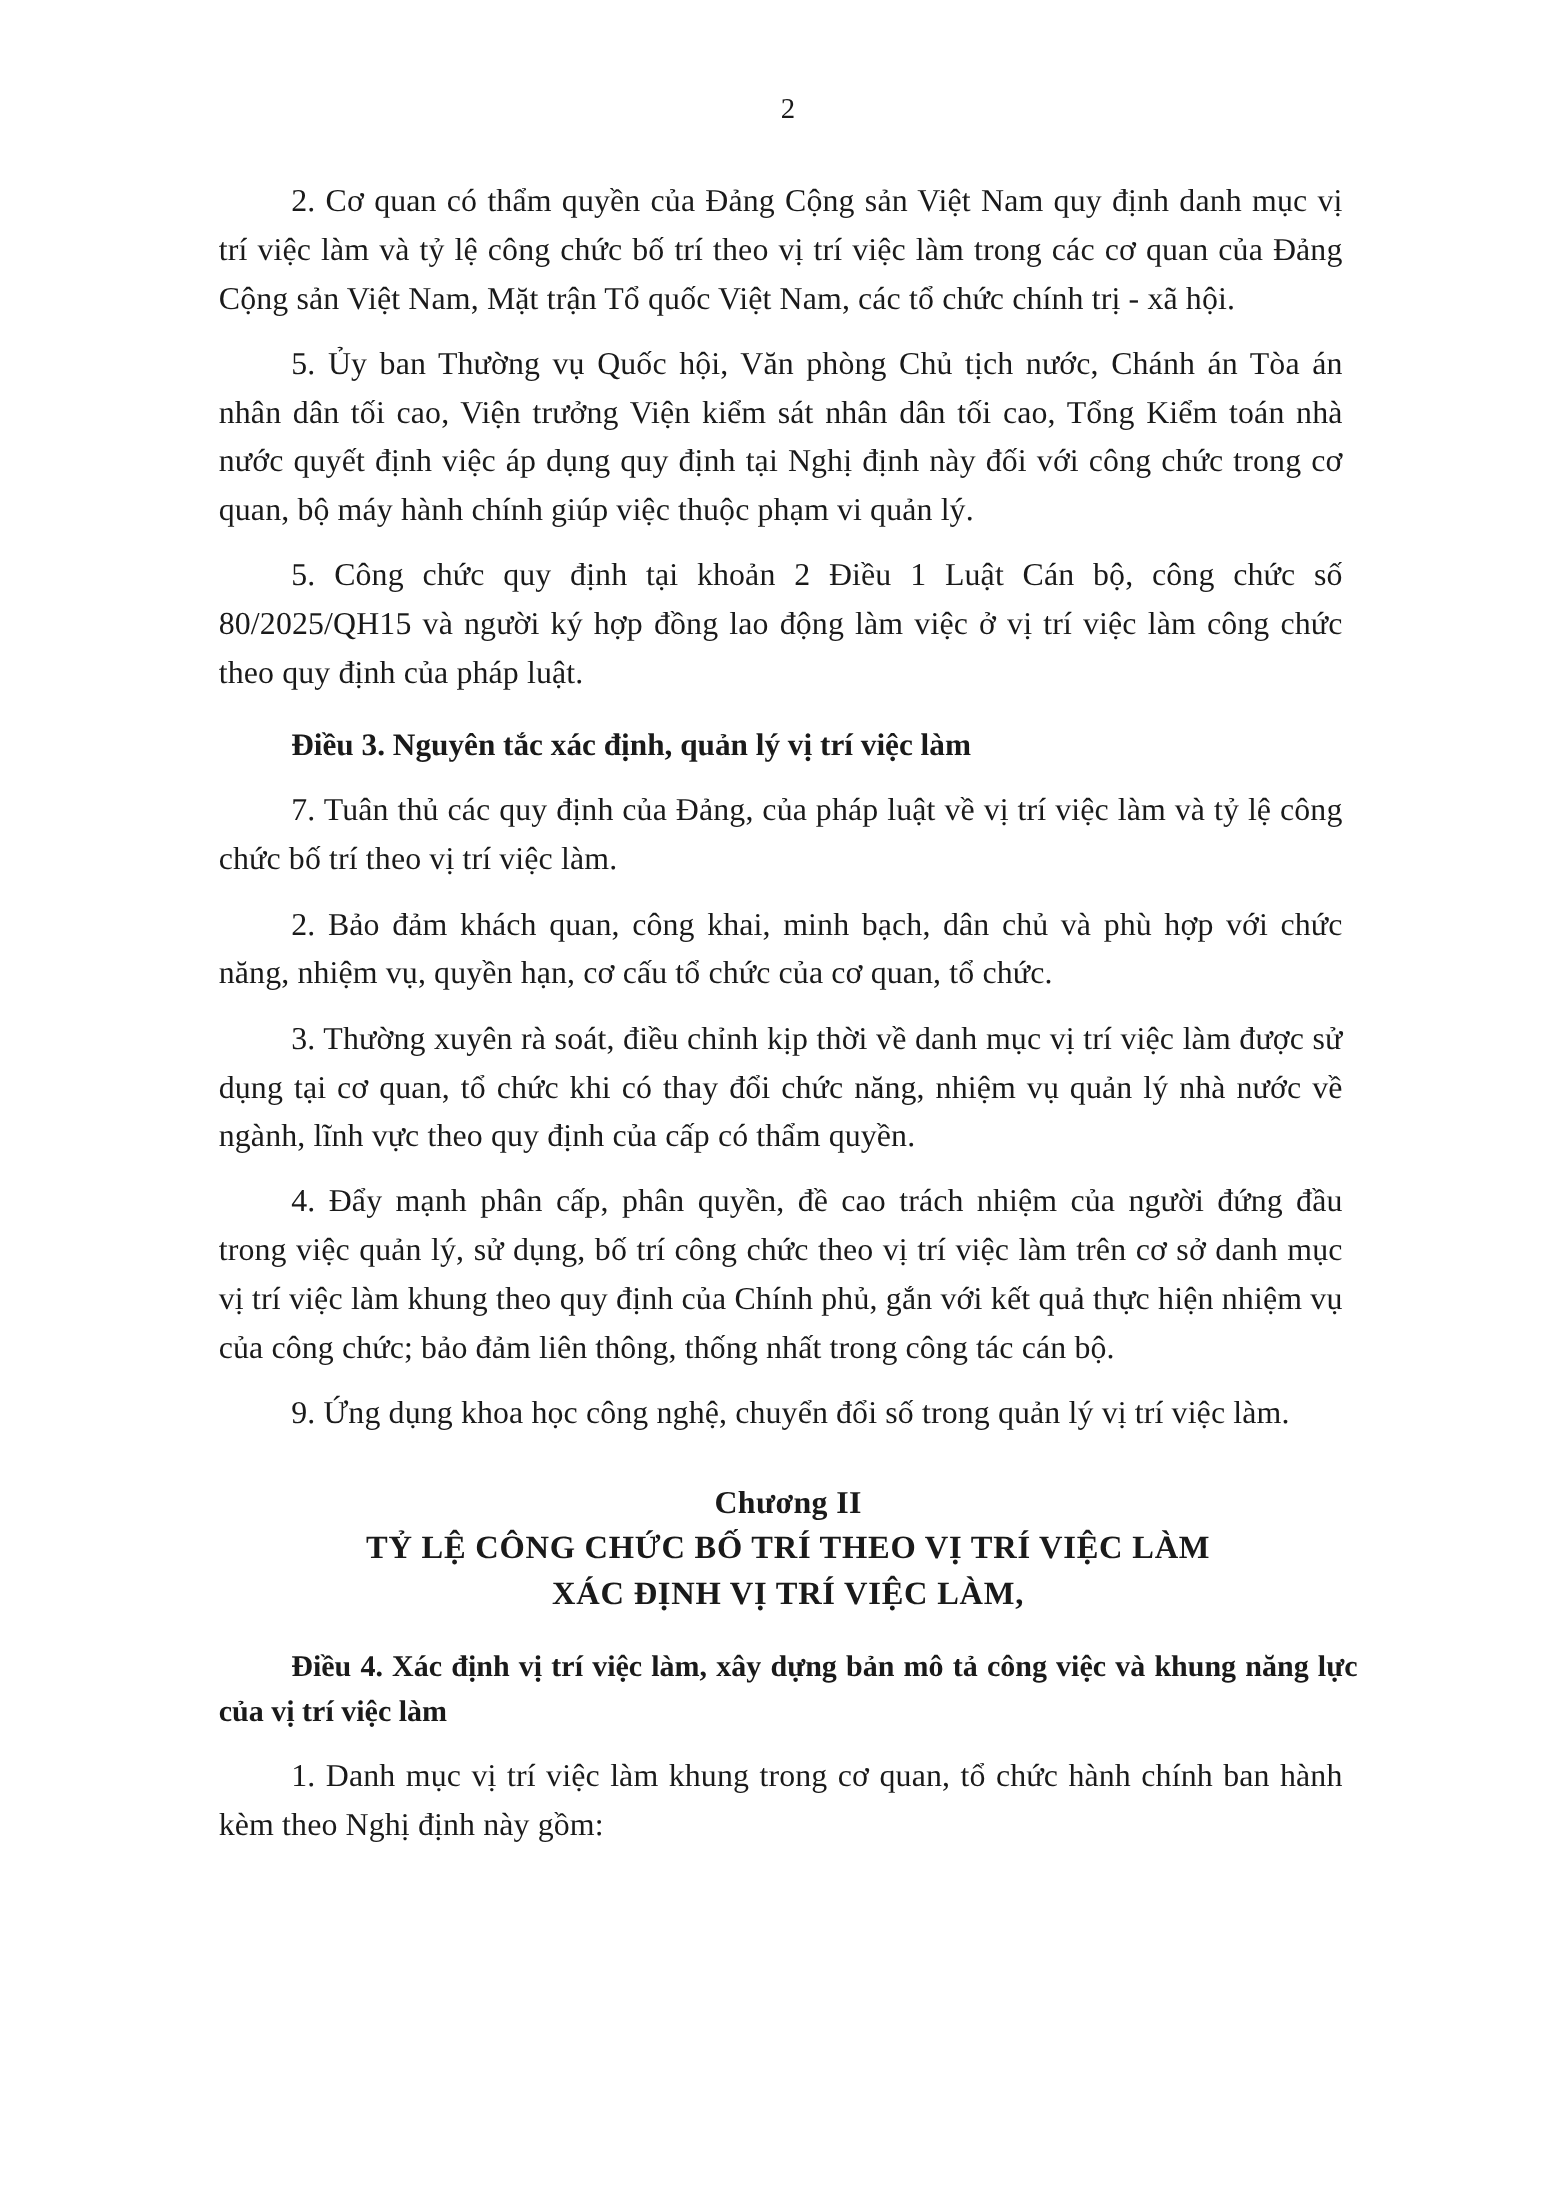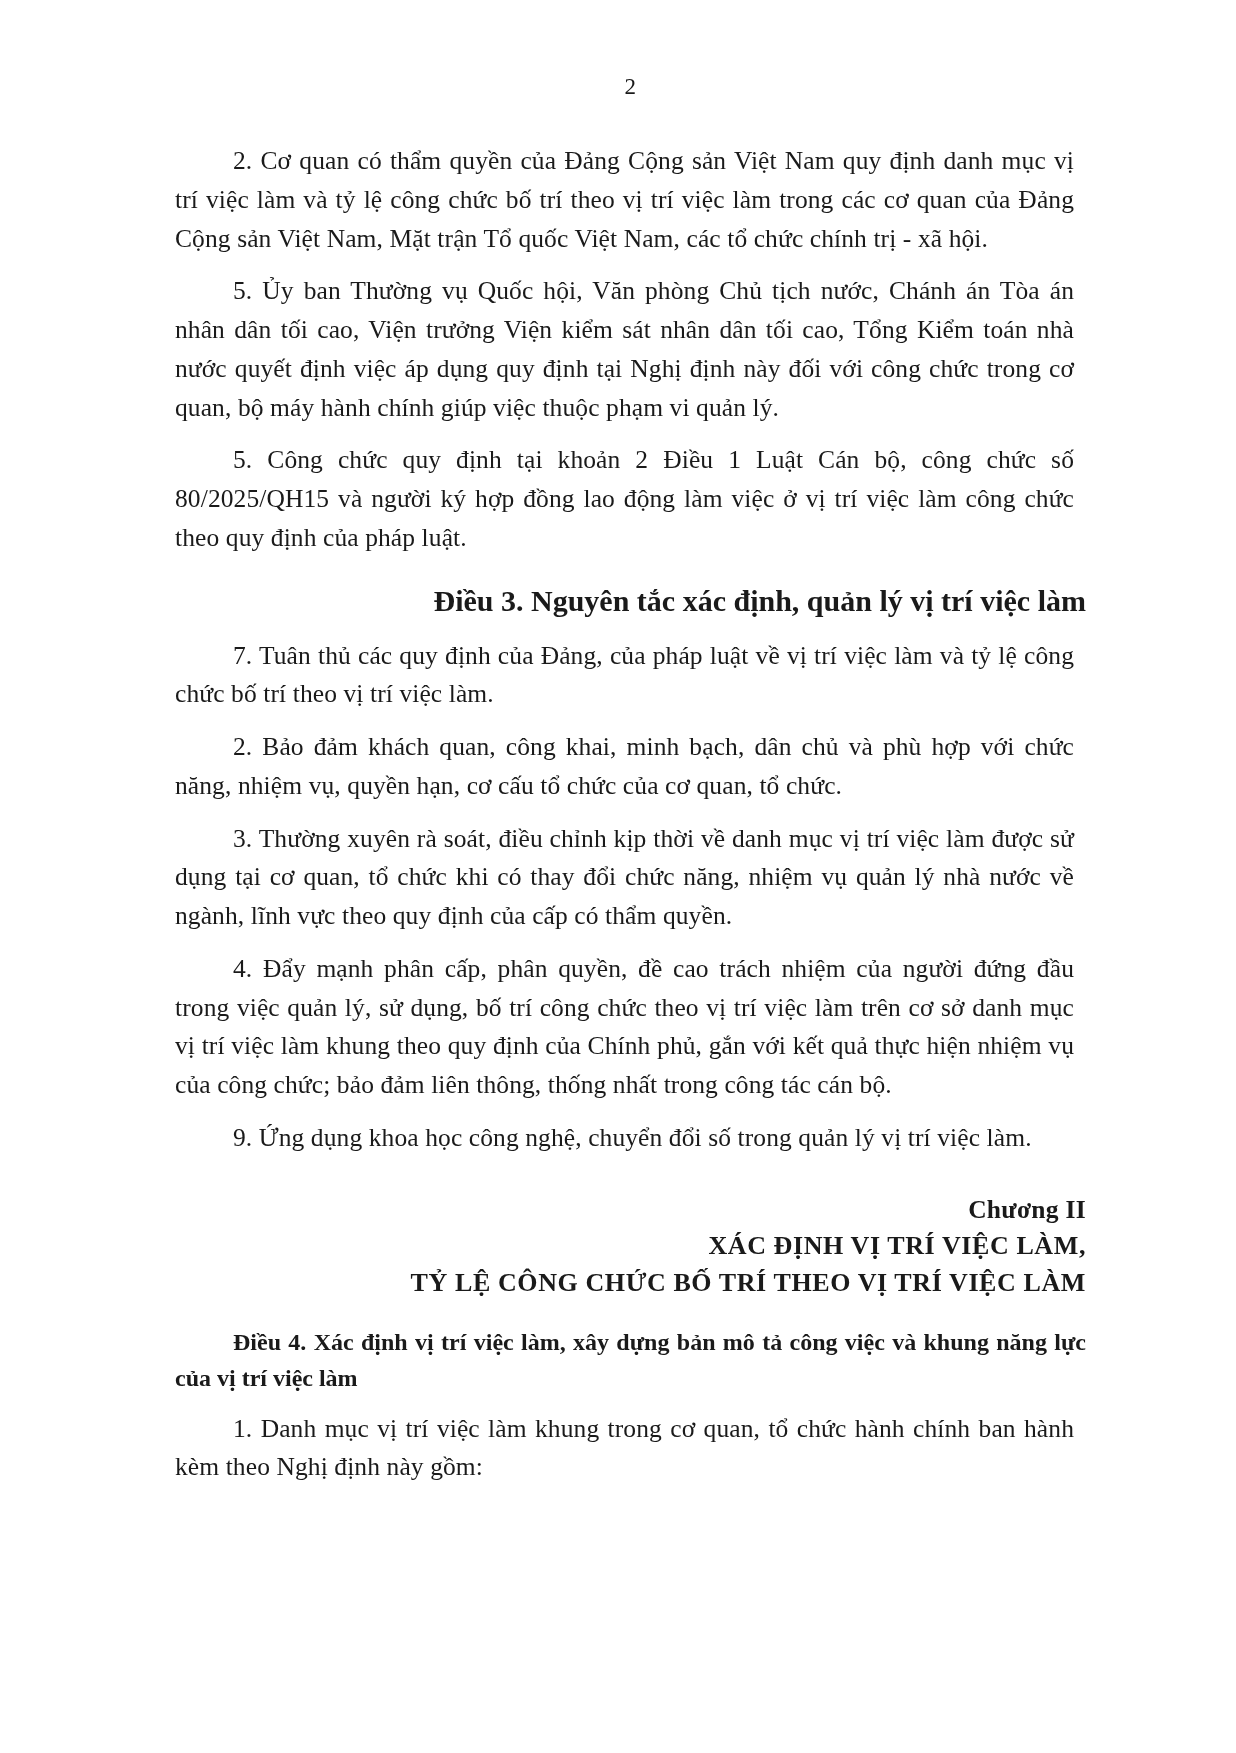--- a/index.html
+++ b/index.html
@@ -31,38 +31,38 @@
   .body-text {
     font-size: 25.5px;
     line-height: 1.52;
     text-align: justify;
     text-justify: inter-word;
     margin: 0 12px 14px 0;
     text-indent: 58px;
     letter-spacing: 0.1px;
   }
   .heading-inline {
-    font-size: 30px;
+    font-size: 25px;
     line-height: 1.5;
     font-weight: bold;
     margin: 20px 0 14px 0;
     text-indent: 58px;
-    text-align: right;
+    text-align: left;
   }
   .heading-block {
     font-size: 24px;
     line-height: 1.5;
     font-weight: bold;
     margin: 22px 0 14px 0;
     text-indent: 58px;
     text-align: justify;
   }
   .chapter {
     margin: 34px 0 14px 0;
-    text-align: right;
+    text-align: center;
   }
   .chapter-line {
     font-weight: bold;
     font-size: 25.5px;
     line-height: 1.42;
     letter-spacing: 0.3px;
   }
   .chapter-line.caps {
     font-size: 26px;
     letter-spacing: 0.6px;
@@ -89,21 +89,21 @@
   <p class="body-text">2. Bảo đảm khách quan, công khai, minh bạch, dân chủ và phù hợp với chức năng, nhiệm vụ, quyền hạn, cơ cấu tổ chức của cơ quan, tổ chức.</p>
 
   <p class="body-text">3. Thường xuyên rà soát, điều chỉnh kịp thời về danh mục vị trí việc làm được sử dụng tại cơ quan, tổ chức khi có thay đổi chức năng, nhiệm vụ quản lý nhà nước về ngành, lĩnh vực theo quy định của cấp có thẩm quyền.</p>
 
   <p class="body-text">4. Đẩy mạnh phân cấp, phân quyền, đề cao trách nhiệm của người đứng đầu trong việc quản lý, sử dụng, bố trí công chức theo vị trí việc làm trên cơ sở danh mục vị trí việc làm khung theo quy định của Chính phủ, gắn với kết quả thực hiện nhiệm vụ của công chức; bảo đảm liên thông, thống nhất trong công tác cán bộ.</p>
 
   <p class="body-text">9. Ứng dụng khoa học công nghệ, chuyển đổi số trong quản lý vị trí việc làm.</p>
 
   <div class="chapter">
     <div class="chapter-line">Chương II</div>
+    <div class="chapter-line caps">TỶ LỆ CÔNG CHỨC BỐ TRÍ THEO VỊ TRÍ VIỆC LÀM</div>
     <div class="chapter-line caps">XÁC ĐỊNH VỊ TRÍ VIỆC LÀM,</div>
-    <div class="chapter-line caps">TỶ LỆ CÔNG CHỨC BỐ TRÍ THEO VỊ TRÍ VIỆC LÀM</div>
   </div>
 
   <p class="heading-block">Điều 4. Xác định vị trí việc làm, xây dựng bản mô tả công việc và khung năng lực của vị trí việc làm</p>
 
   <p class="body-text">1. Danh mục vị trí việc làm khung trong cơ quan, tổ chức hành chính ban hành kèm theo Nghị định này gồm:</p>
 
 </div>
 
 </body></html>

